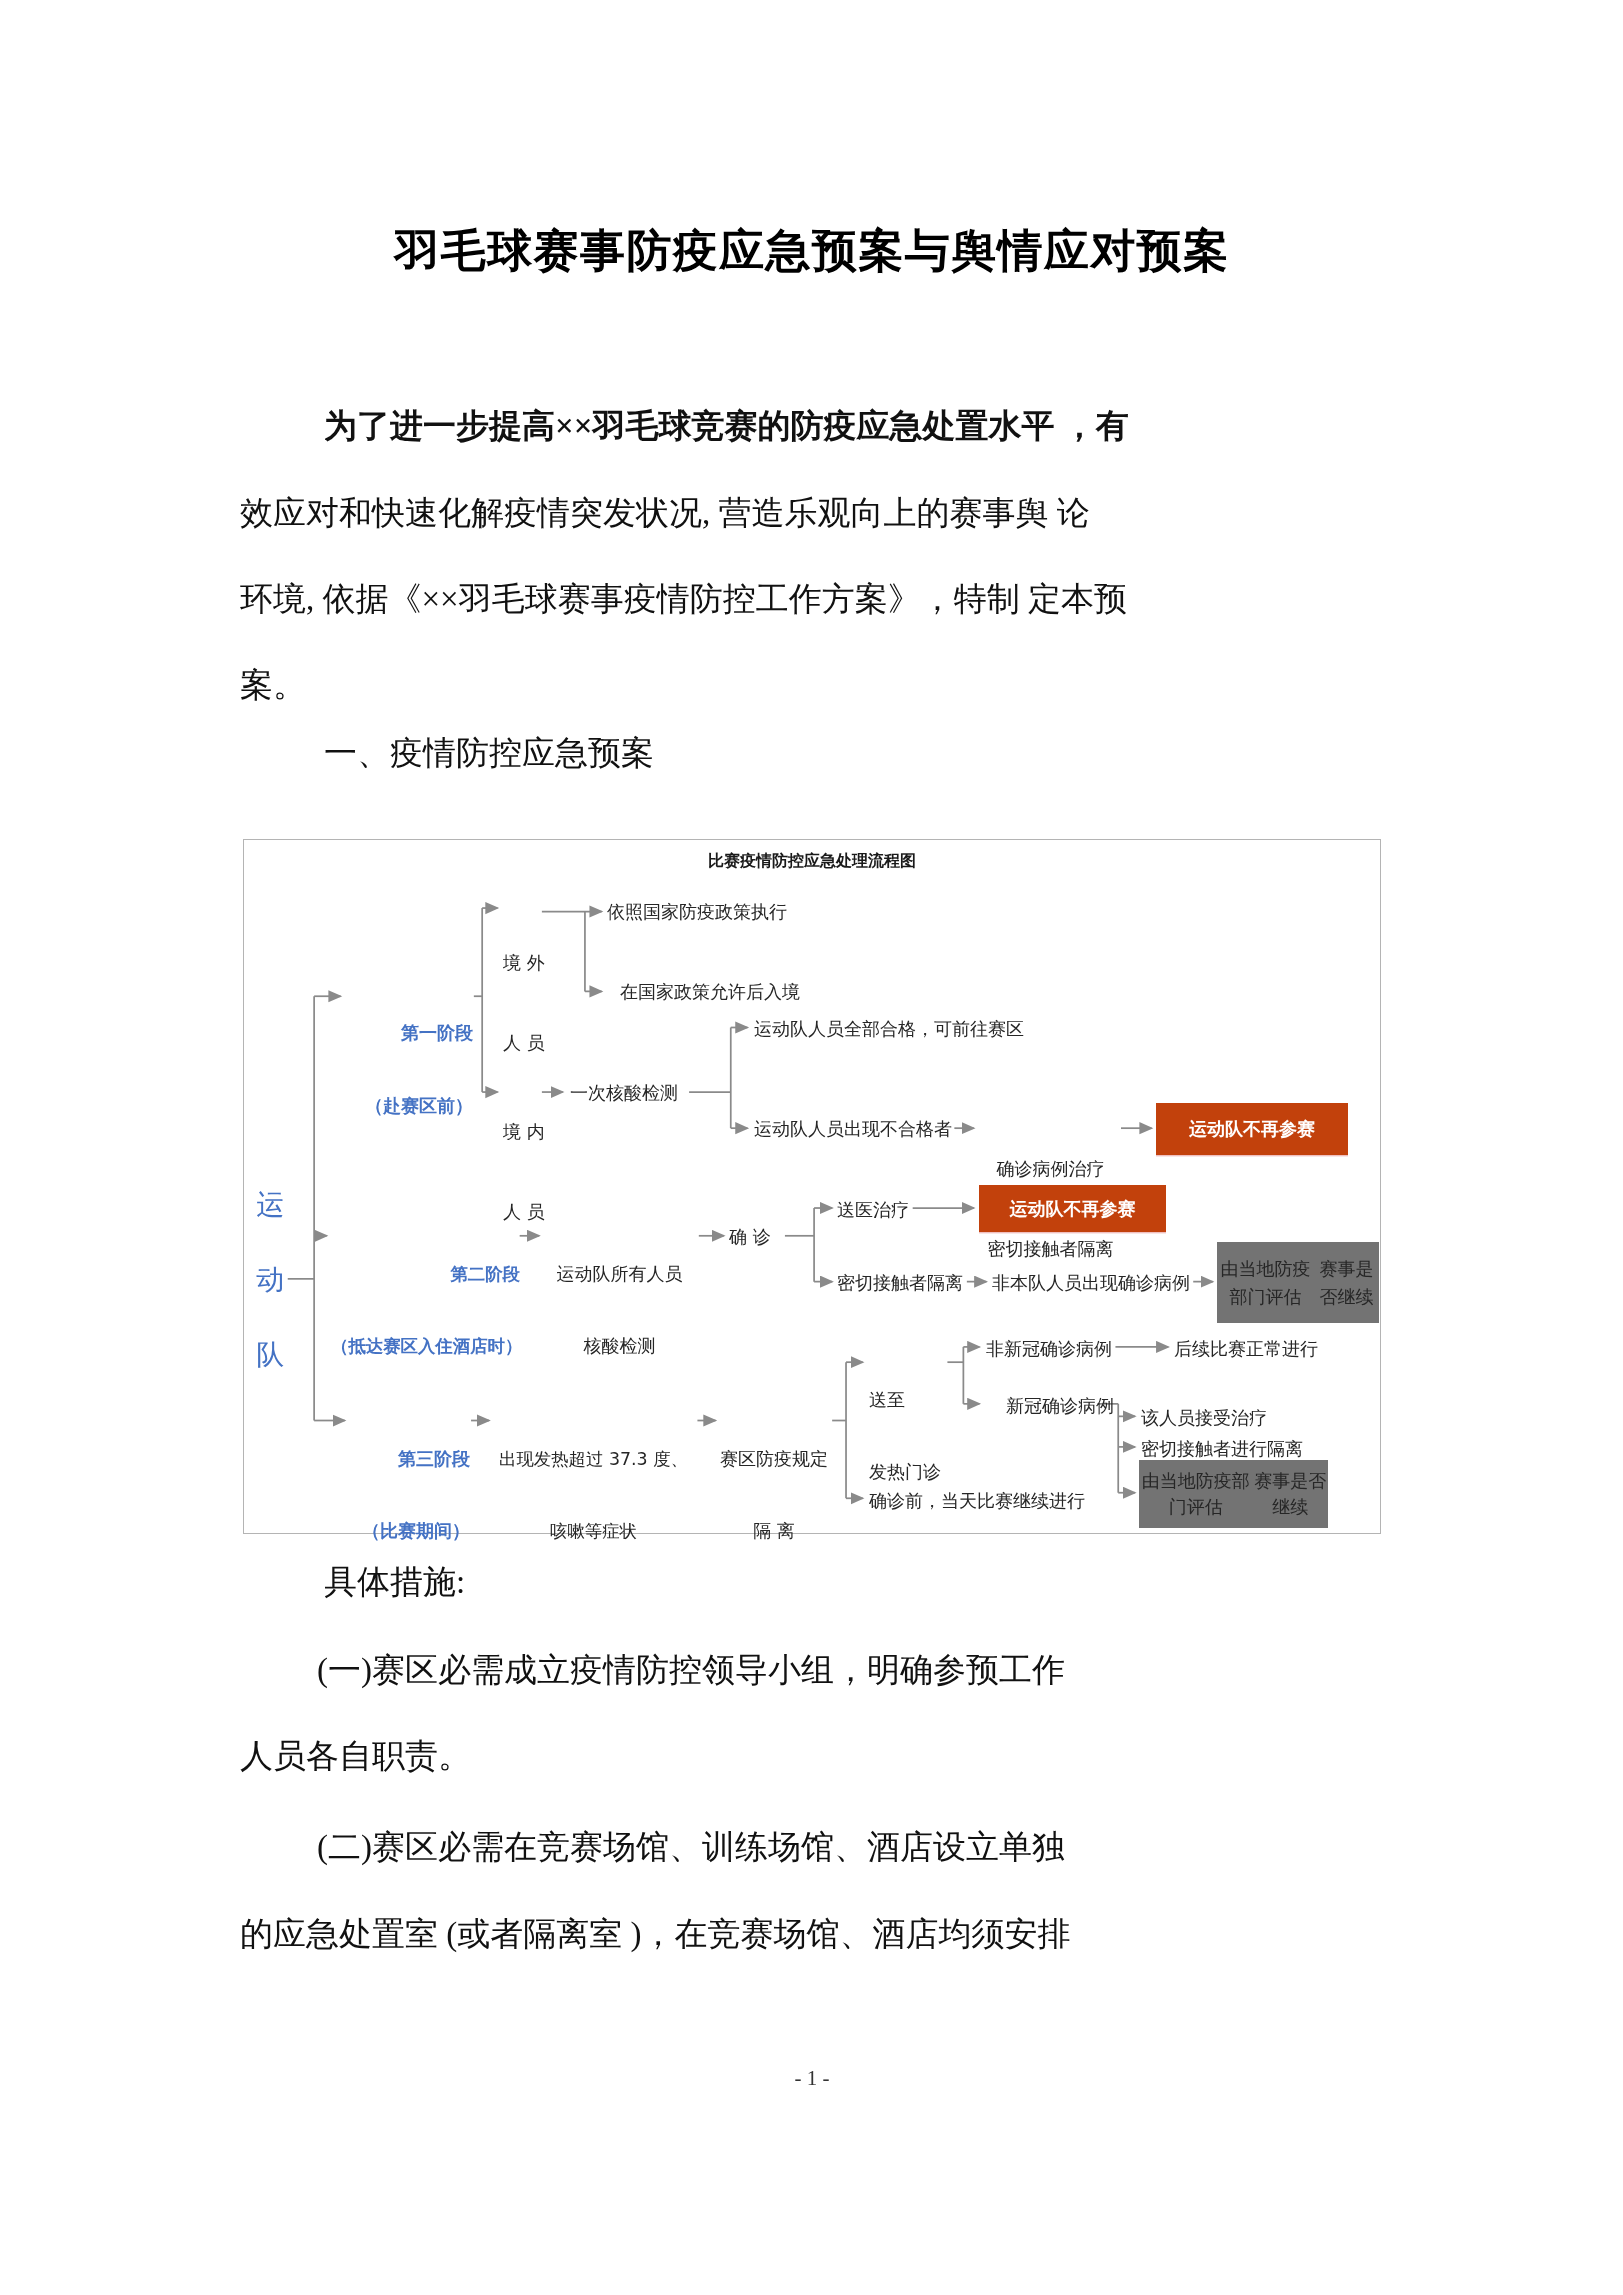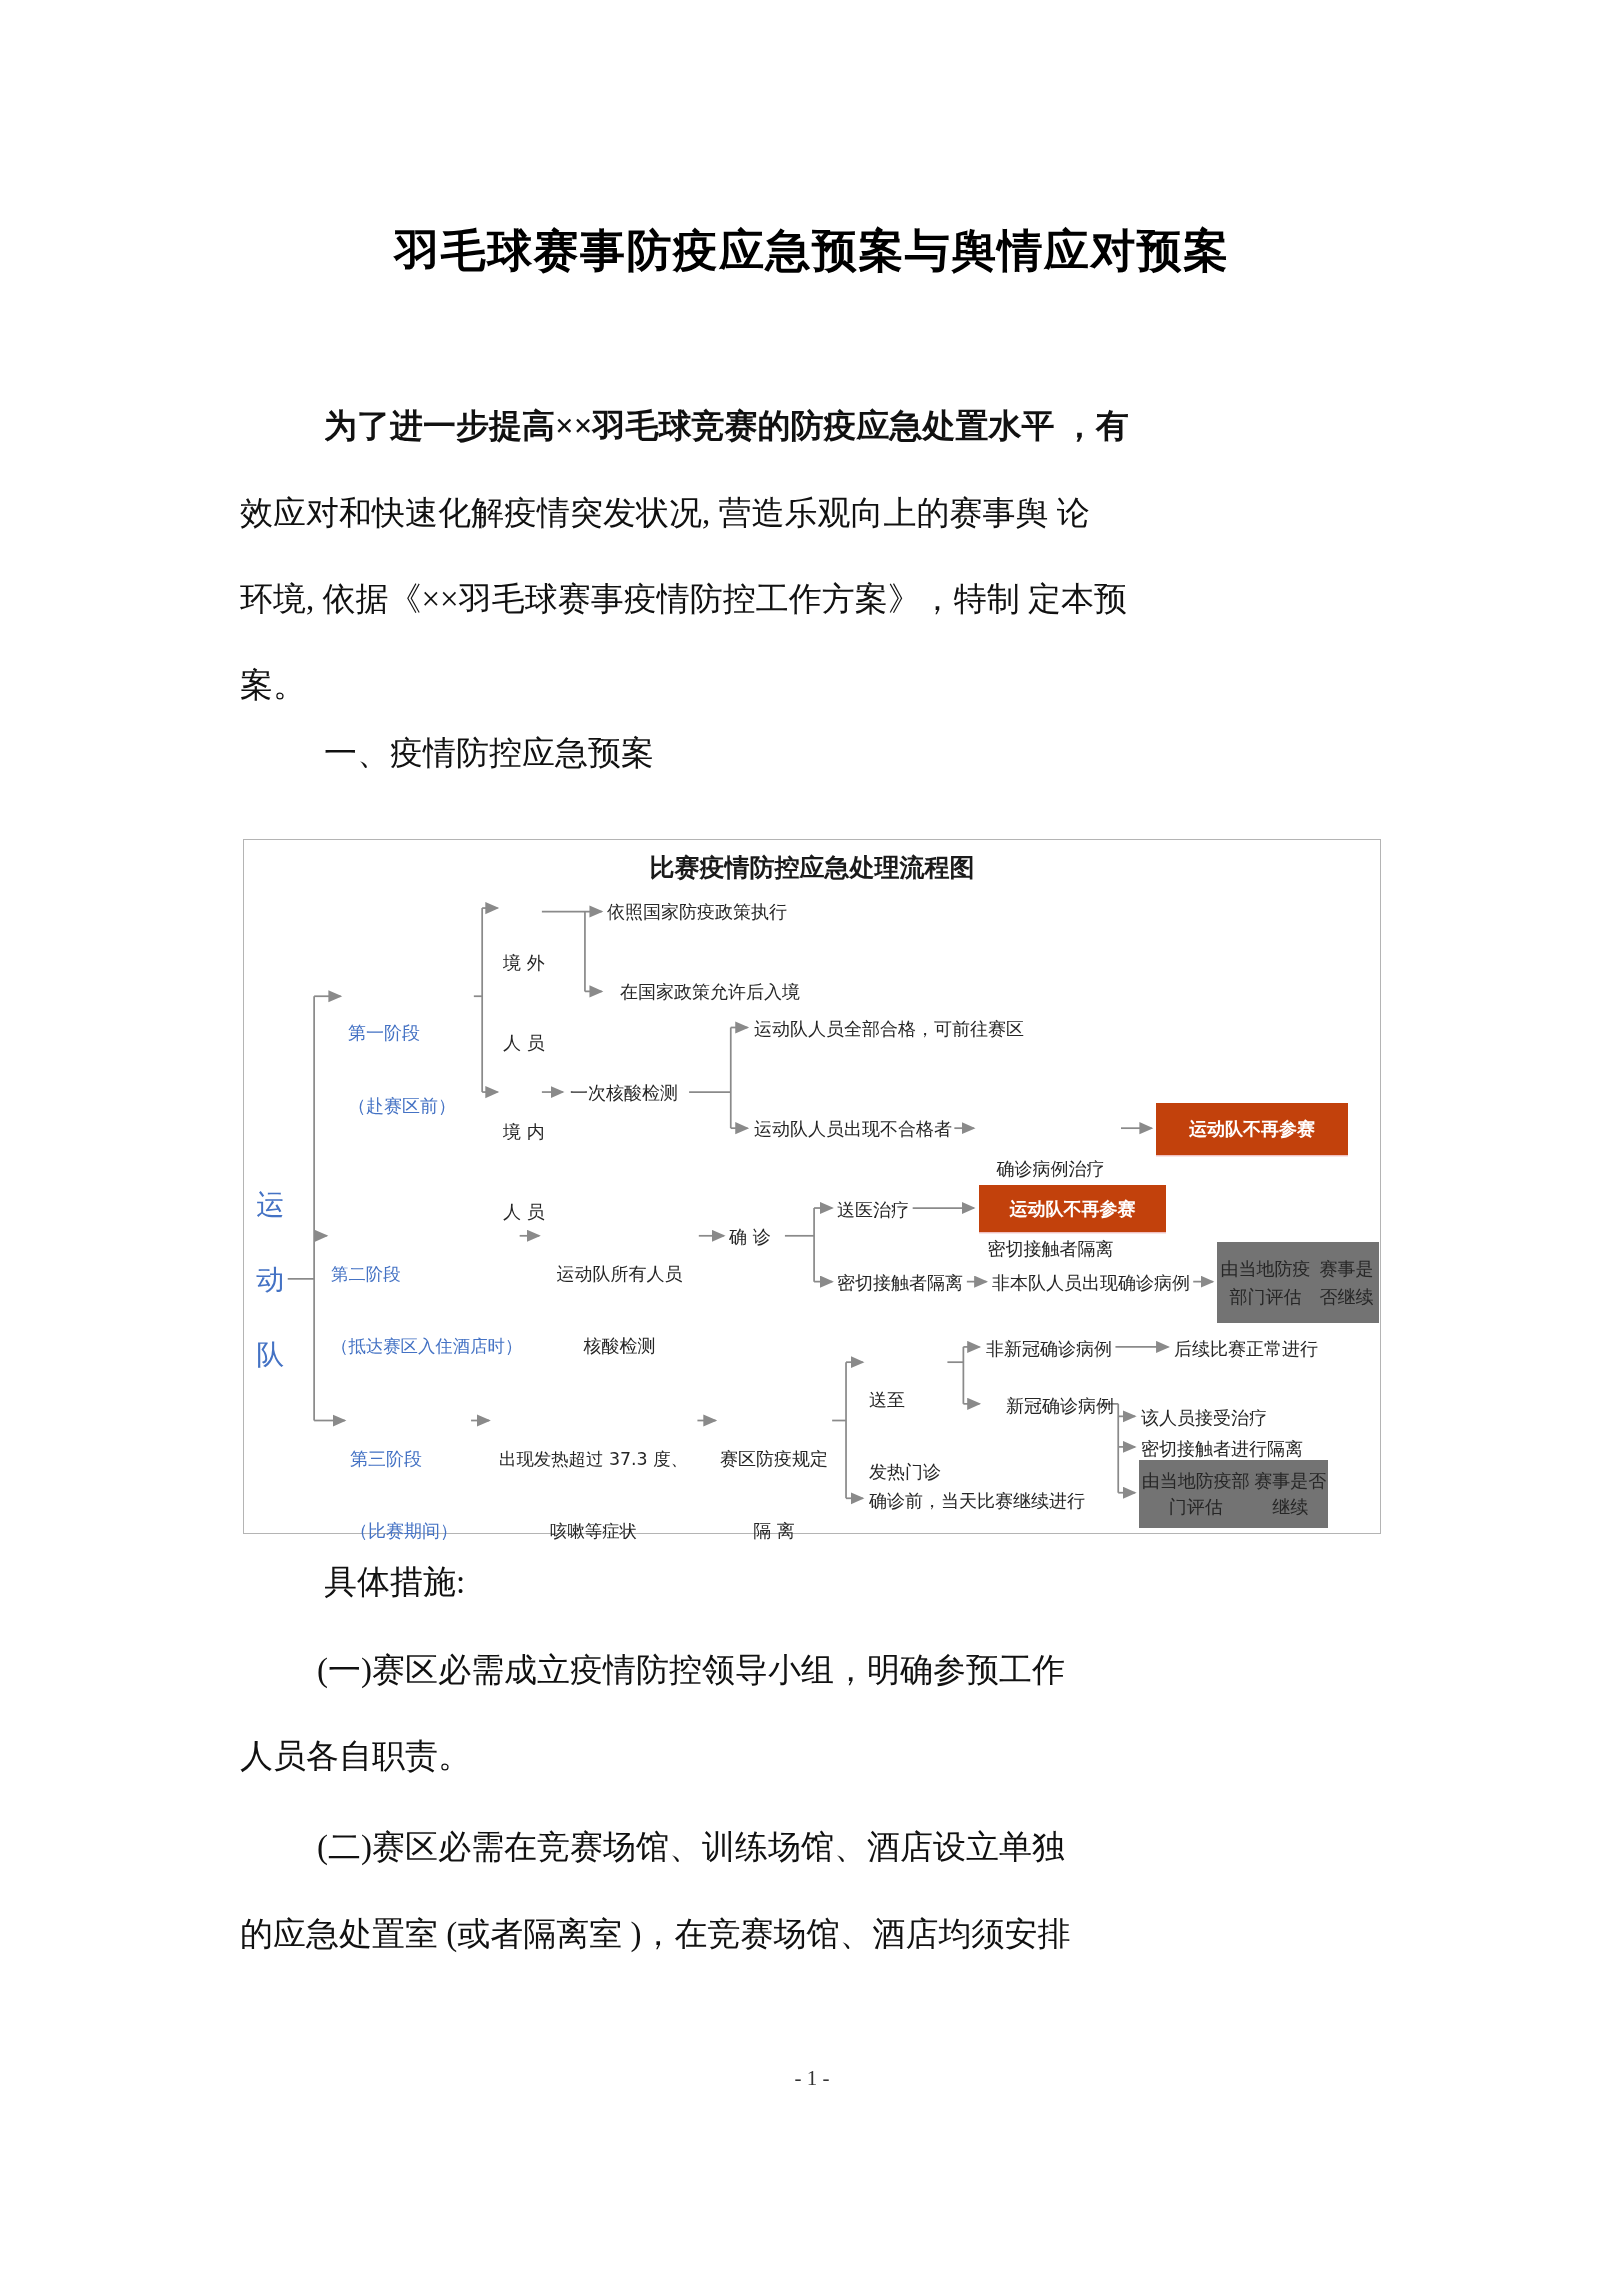--- a/index.html
+++ b/index.html
@@ -21,28 +21,28 @@
   }
   
   #flowchart {
     position:absolute; left:243px; top:839px; width:1138px; height:695px;
     border:0.7px solid #b4b4b4; background:#fff; box-sizing:border-box;
     font-family:"DejaVu Sans","Liberation Sans",sans-serif;
   }
   #fc-svg { position:absolute; left:0; top:0; width:100%; height:100%; }
   .fc-title {
     position:absolute; top:11px; left:0; width:100%; text-align:center;
-    font-size:25px; font-weight:bold; color:#1a1a1a;
+    font-size:16px; font-weight:bold; color:#1a1a1a;
   }
   .fc-node {
     position:absolute; font-size:18px; color:#262626; white-space:pre; line-height:21px;
   }
   .fc-multi { line-height:26.5px; text-align:center; }
   .fc-lh34 { line-height:24px; }
-  .fc-blue { color:#4472c4; text-align:left; line-height:24.4px; }
+  .fc-blue { color:#4472c4; text-align:right; line-height:24.4px;font-weight:bold; }
   .fc-root {
     position:absolute; left:9.7px; top:327px; width:33px; text-align:center;
     font-size:28px; color:#4472c4; line-height:75px; font-weight:500;
   }
   .fc-redbox {
     position:absolute; background:#c2410c; color:#ffffff; font-weight:bold;
     font-size:18px; display:flex; align-items:center; justify-content:center;
     box-shadow:0 1.4px 0 rgba(192,0,0,0.25);
   }
   .fc-yellowbox {

